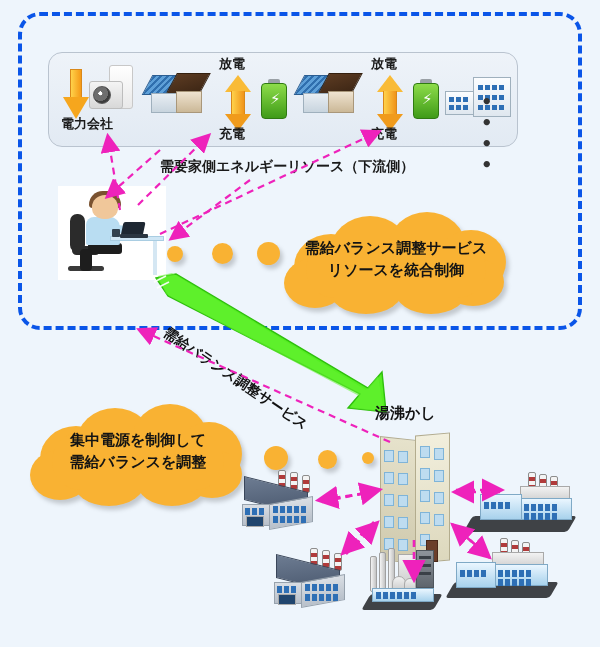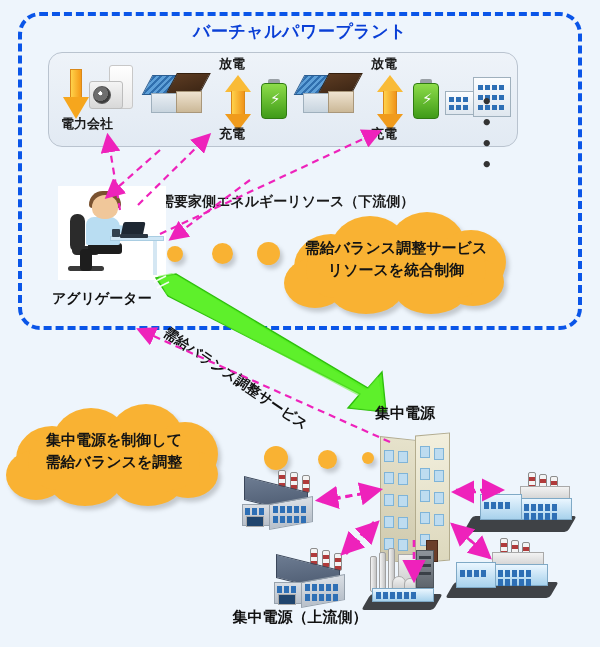--- a/index.html
+++ b/index.html
@@ -241,21 +241,20 @@
 
   
   #links { position:absolute; inset:0; pointer-events:none; }
 </style>
 </head>
 <body>
 
 <div id="stage">
 
   <div class="vpp-box"></div>
-  <div class="vpp-title">バーチャルパワープラント</div>
 
   <div class="der-panel">
     <div class="der-row">
 
       <div class="arrow-down" style="left:14px; top:16px;">
         <div class="shaft"></div>
           <div class="head"></div>
       </div>
       <div class="hp-tank" style="left:60px; top:12px; width:24px; height:44px;"></div>
       <div class="hp-unit" style="left:40px; top:28px; width:34px; height:28px;"></div>
@@ -322,40 +321,39 @@
         <div class="win" style="left:33px; top:32px; width:5px; height:5px;"></div>
         <div class="win" style="left:40px; top:32px; width:5px; height:5px;"></div>
         <div class="win" style="left:47px; top:32px; width:5px; height:5px;"></div>
         <div class="win" style="left:54px; top:32px; width:5px; height:5px;"></div>
       </div>
 
       <div class="dots" style="left:432px; top:38px;">• • • •</div>
     </div>
   </div>
 
-  <div class="cap" style="left:160px; top:158px; font-size:14px;margin-top:35px;">需要家側エネルギーリソース（下流側）</div>
+  <div class="cap" style="left:160px; top:158px; font-size:14px;">需要家側エネルギーリソース（下流側）</div>
 
   <div class="agg-photo">
     <div class="agg-chair-back"></div>
     <div class="agg-chair-seat"></div>
     <div class="agg-chair-post"></div>
     <div class="agg-chair-base"></div>
     <div class="agg-leg"></div>
     <div class="agg-shin"></div>
     <div class="agg-body"></div>
     <div class="agg-arm"></div>
     <div class="agg-hair"></div>
     <div class="agg-head"></div>
     <div class="agg-desk-top"></div>
     <div class="agg-desk-leg"></div>
     <div class="agg-cup"></div>
     <div class="agg-laptop-s"></div>
     <div class="agg-laptop-b"></div>
   </div>
-  <div class="agg-label">アグリゲーター</div>
 
   <div class="cloud" style="left:276px; top:212px; width:240px; height:104px;">
     <div class="puff" style="left:18px;  top:22px; width:74px;  height:66px;"></div>
     <div class="puff" style="left:54px;  top:4px;  width:80px;  height:72px;"></div>
     <div class="puff" style="left:112px; top:0px;  width:78px;  height:72px;"></div>
     <div class="puff" style="left:160px; top:18px; width:70px;  height:64px;"></div>
     <div class="puff" style="left:8px;   top:46px; width:62px;  height:50px;"></div>
     <div class="puff" style="left:52px;  top:50px; width:76px;  height:52px;"></div>
     <div class="puff" style="left:118px; top:52px; width:74px;  height:50px;"></div>
     <div class="puff" style="left:166px; top:46px; width:62px;  height:48px;"></div>
@@ -377,21 +375,21 @@
   <div class="green-arrow">
     <svg viewBox="0 0 250 150" width="250" height="150">
       <polygon points="6,6 26,2 218,116 232,100 236,140 198,136 210,122 18,24" fill="#55ee22" stroke="#2fbf0d" stroke-width="1.4"></polygon>
       <polygon points="8,4 22,1 216,118 228,104 234,140 200,136 209,124 16,22" fill="#66f233" opacity=".55"></polygon>
       <line x1="4" y1="10" x2="16" y2="4" stroke="#ffffff" stroke-width="1.6" opacity=".9"></line>
       <line x1="7" y1="16" x2="19" y2="10" stroke="#ffffff" stroke-width="1.6" opacity=".9"></line>
     </svg>
     <div class="gtext">需給バランス調整サービス</div>
   </div>
 
-  <div class="cloud" style="left:0; top:402px; width:228px; height:108px;">
+  <div class="cloud" style="left:24px; top:402px; width:228px; height:108px;">
     <div class="puff" style="left:16px;  top:24px; width:72px; height:66px;"></div>
     <div class="puff" style="left:52px;  top:6px;  width:78px; height:72px;"></div>
     <div class="puff" style="left:108px; top:2px;  width:76px; height:72px;"></div>
     <div class="puff" style="left:152px; top:20px; width:66px; height:64px;"></div>
     <div class="puff" style="left:6px;   top:48px; width:60px; height:50px;"></div>
     <div class="puff" style="left:48px;  top:52px; width:74px; height:52px;"></div>
     <div class="puff" style="left:112px; top:54px; width:72px; height:50px;"></div>
     <div class="puff" style="left:158px; top:48px; width:60px; height:48px;"></div>
     <div class="puff" style="left:28px;  top:30px; width:172px; height:58px; border-radius:40px;"></div>
     <div class="ctext" style="left:14px; top:28px; width:200px;">集中電源を制御して
@@ -400,21 +398,21 @@
   <div class="cloud" style="left:264px; top:446px; width:24px; height:24px;">
     <div class="puff" style="left:0; top:0; width:24px; height:24px;"></div>
   </div>
   <div class="cloud" style="left:318px; top:450px; width:19px; height:19px;">
     <div class="puff" style="left:0; top:0; width:19px; height:19px;"></div>
   </div>
   <div class="cloud" style="left:362px; top:452px; width:12px; height:12px;">
     <div class="puff" style="left:0; top:0; width:12px; height:12px;"></div>
   </div>
 
-  <div class="tower-label">集中電源</div>
+  <div class="tower-label">湯沸かし</div>
   <div class="tower">
     <div class="facade-l"></div>
     <div class="facade-r"></div>
     <div class="twin" style="left:6px;  top:18px; width:10px; height:12px;"></div>
     <div class="twin" style="left:20px; top:19px; width:10px; height:12px;"></div>
     <div class="twin" style="left:6px;  top:40px; width:10px; height:12px;"></div>
     <div class="twin" style="left:20px; top:41px; width:10px; height:12px;"></div>
     <div class="twin" style="left:6px;  top:62px; width:10px; height:12px;"></div>
     <div class="twin" style="left:20px; top:63px; width:10px; height:12px;"></div>
     <div class="twin" style="left:6px;  top:84px; width:10px; height:12px;"></div>
@@ -567,21 +565,20 @@
       </div>
     <div class="fac-win-row" style="left:50px; top:41px;">
         <i></i>
         <i></i>
         <i></i>
         <i></i>
         <i></i>
       </div>
   </div>
 
-  <div class="bottom-label">集中電源（上流側）</div>
 
   <svg id="links" viewBox="0 0 600 647" width="600" height="647">
     <defs>
       <marker id="mh" markerWidth="9" markerHeight="9" refX="7" refY="4.5" orient="auto">
         <path d="M0,0 L9,4.5 L0,9 z" fill="#ee22bb"></path>
       </marker>
     </defs>
     <g stroke="#ee22bb" stroke-width="2.2" stroke-dasharray="7 5" fill="none" marker-end="url(#mh)">
       <path d="M120,210 L108,137"></path>
       <path d="M138,205 L208,136"></path>

